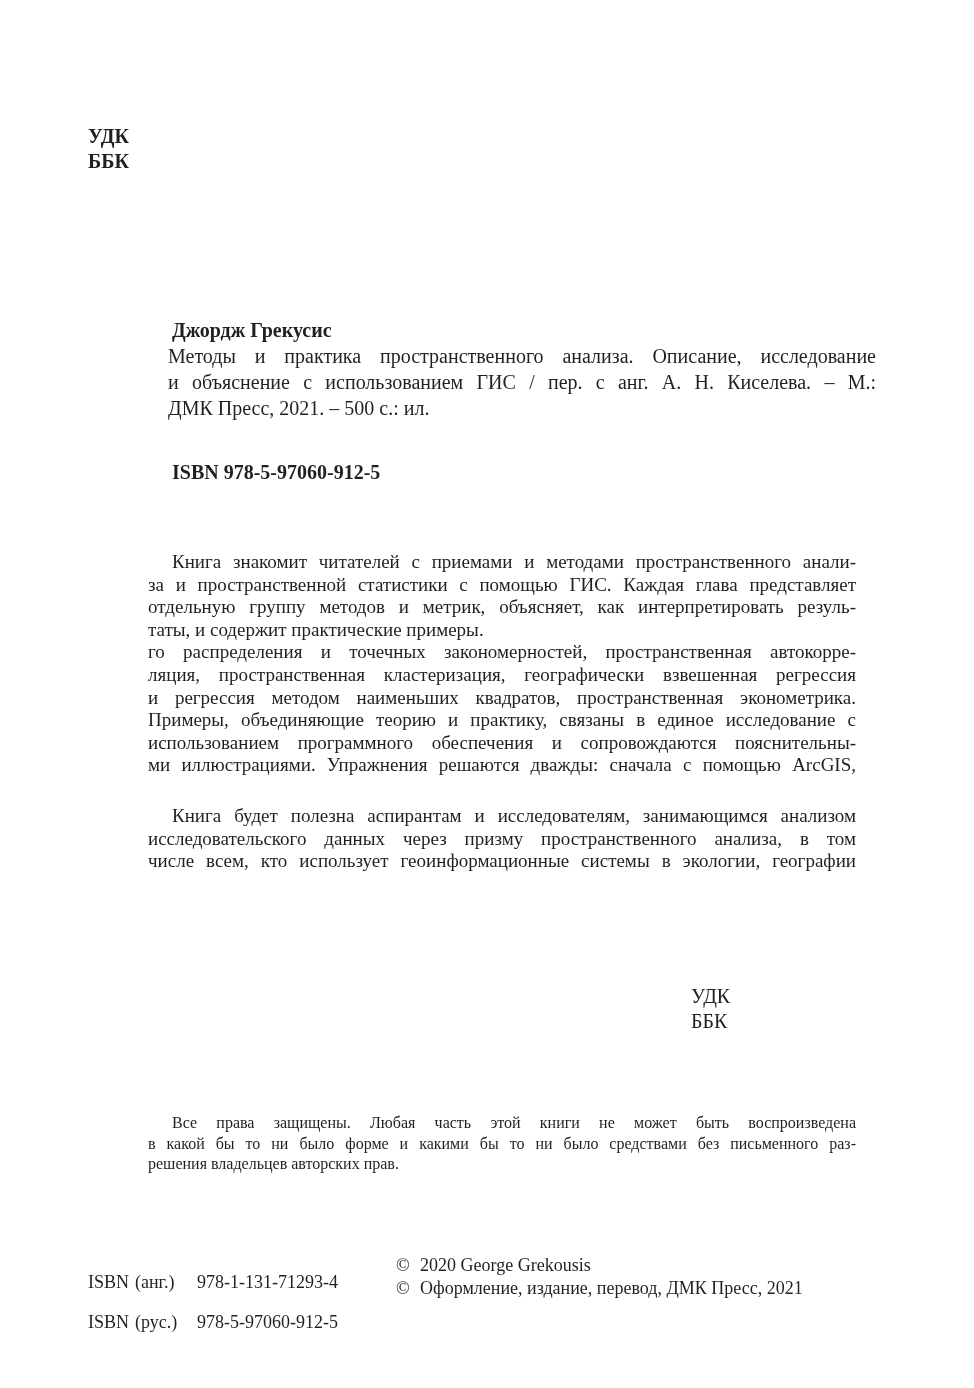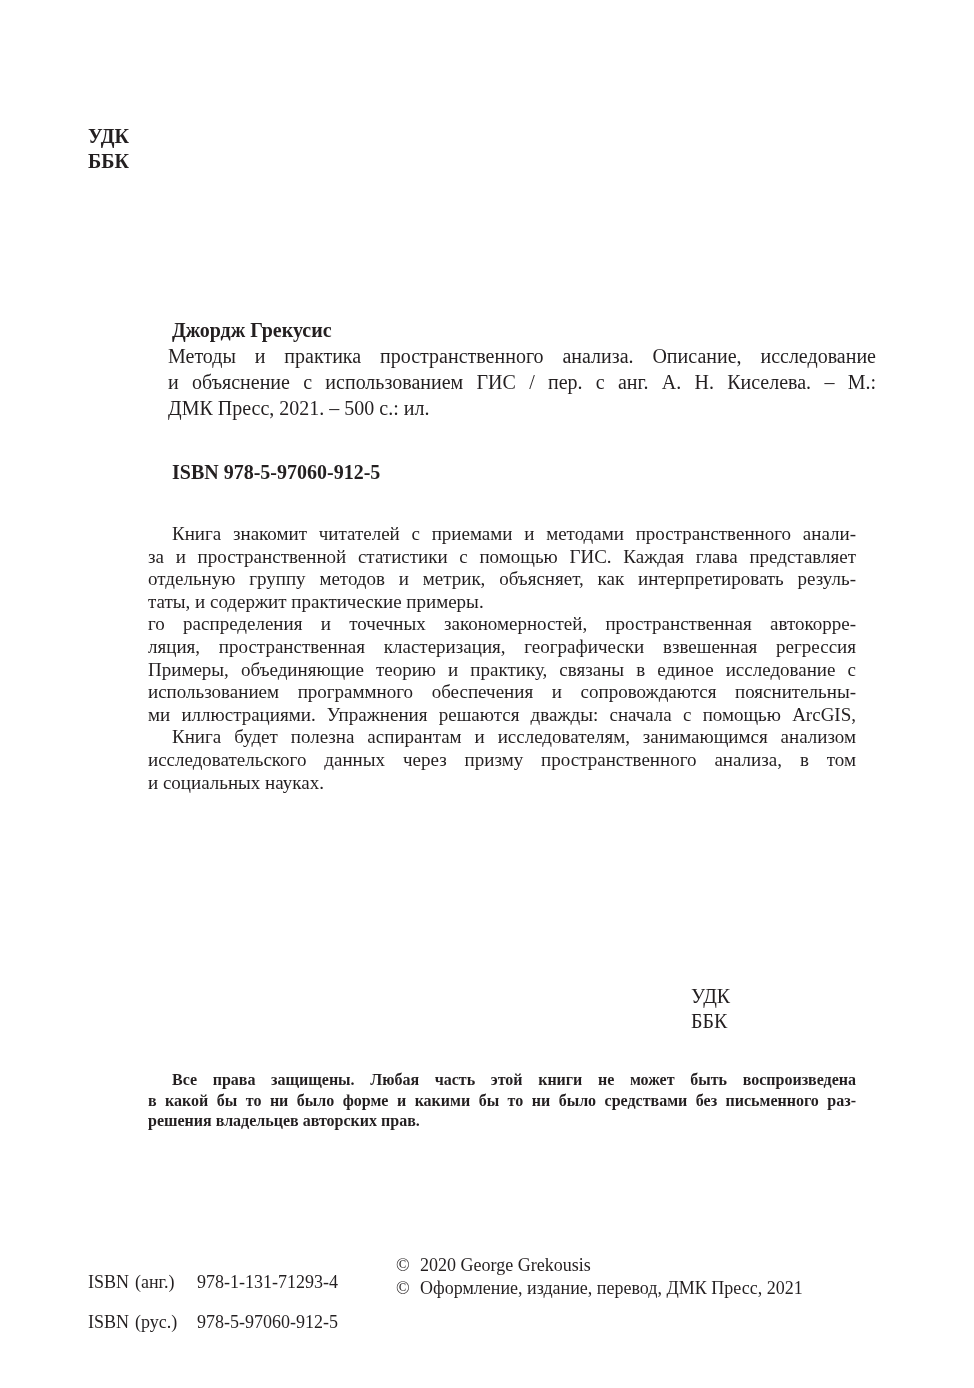--- a/index.html
+++ b/index.html
@@ -10,24 +10,24 @@
   }
   .abs { position: absolute; }
   .udk-top { left: 88px; top: 124px; font-size: 20px; line-height: 25px; font-weight: bold; }
   .author { left: 172px; top: 317px; font-size: 20px; font-weight: bold; line-height: 26px; }
   .biblio { left: 148px; top: 343px; width: 708px; font-size: 20px; line-height: 26px; text-align: justify; margin-left: 20px; }
   .biblio span { display: block; text-align: justify; text-align-last: justify; }
   .biblio span.last { text-align-last: left; }
   .isbn-main { left: 172px; top: 459px; font-size: 20px; font-weight: bold; line-height: 26px; }
   .annotation { left: 148px; top: 523px; width: 708px; font-size: 19px; line-height: 22.6px; }
   .annotation .line { display: block; text-align: justify; text-align-last: justify; text-indent: 0; }
-  .annotation .line.first { padding-left: 24px; }
+  .annotation .line.first { padding-left: 24px; margin-top: 28px; }
   .annotation .line.last { text-align-last: left; }
   .udk-bottom { left: 691px; top: 984px; font-size: 20px; line-height: 25px; }
-  .rights { left: 148px; top: 1070px; width: 708px; font-size: 16px; line-height: 20.5px; font-weight: bold; }
+  .rights { left: 148px; top: 1113px; width: 708px; font-size: 16px; line-height: 20.5px; }
   .rights .line { display: block; text-align: justify; text-align-last: justify; }
   .rights .line.first { padding-left: 24px; }
   .rights .line.last { text-align-last: left; }
   .isbn-list { left: 88px; top: 1254px; font-size: 18px; line-height: 23px; }
   .isbn-list .row { display: flex; margin-top: 17px; }
   .isbn-list .lbl { width: 47px; }
   .isbn-list .lang { width: 62px; }
   .copyright { left: 396px; top: 1254px; font-size: 18px; line-height: 23px; }
   .copyright .row { display: flex; }
   .copyright .sym { width: 24px; }
@@ -53,28 +53,29 @@
 <div class="abs annotation">
   <div>
     <span class="line first">Книга знакомит читателей с приемами и методами пространственного анали-</span>
     <span class="line">за и пространственной статистики с помощью ГИС. Каждая глава представляет</span>
     <span class="line">отдельную группу методов и метрик, объясняет, как интерпретировать резуль-</span>
     <span class="line last">таты, и содержит практические примеры.</span>
   </div>
   <div>
     <span class="line">го распределения и точечных закономерностей, пространственная автокорре-</span>
     <span class="line">ляция, пространственная кластеризация, географически взвешенная регрессия</span>
+    <span class="line">и регрессия методом наименьших квадратов, пространственная эконометрика.</span>
     <span class="line">Примеры, объединяющие теорию и практику, связаны в единое исследование с</span>
     <span class="line">использованием программного обеспечения и сопровождаются пояснительны-</span>
     <span class="line">ми иллюстрациями. Упражнения решаются дважды: сначала с помощью ArcGIS,</span>
   </div>
   <div>
     <span class="line first">Книга будет полезна аспирантам и исследователям, занимающимся анализом</span>
     <span class="line">исследовательского данных через призму пространственного анализа, в том</span>
-    <span class="line last">и социальных науках.</span>
+    <span class="line">числе всем, кто использует геоинформационные системы в экологии, географии</span>
   </div>
 </div>
 
 <div class="abs udk-bottom">
   <div>УДК</div>
   <div>ББК</div>
 </div>
 
 <div class="abs rights">
   <span class="line first">Все права защищены. Любая часть этой книги не может быть воспроизведена</span>

